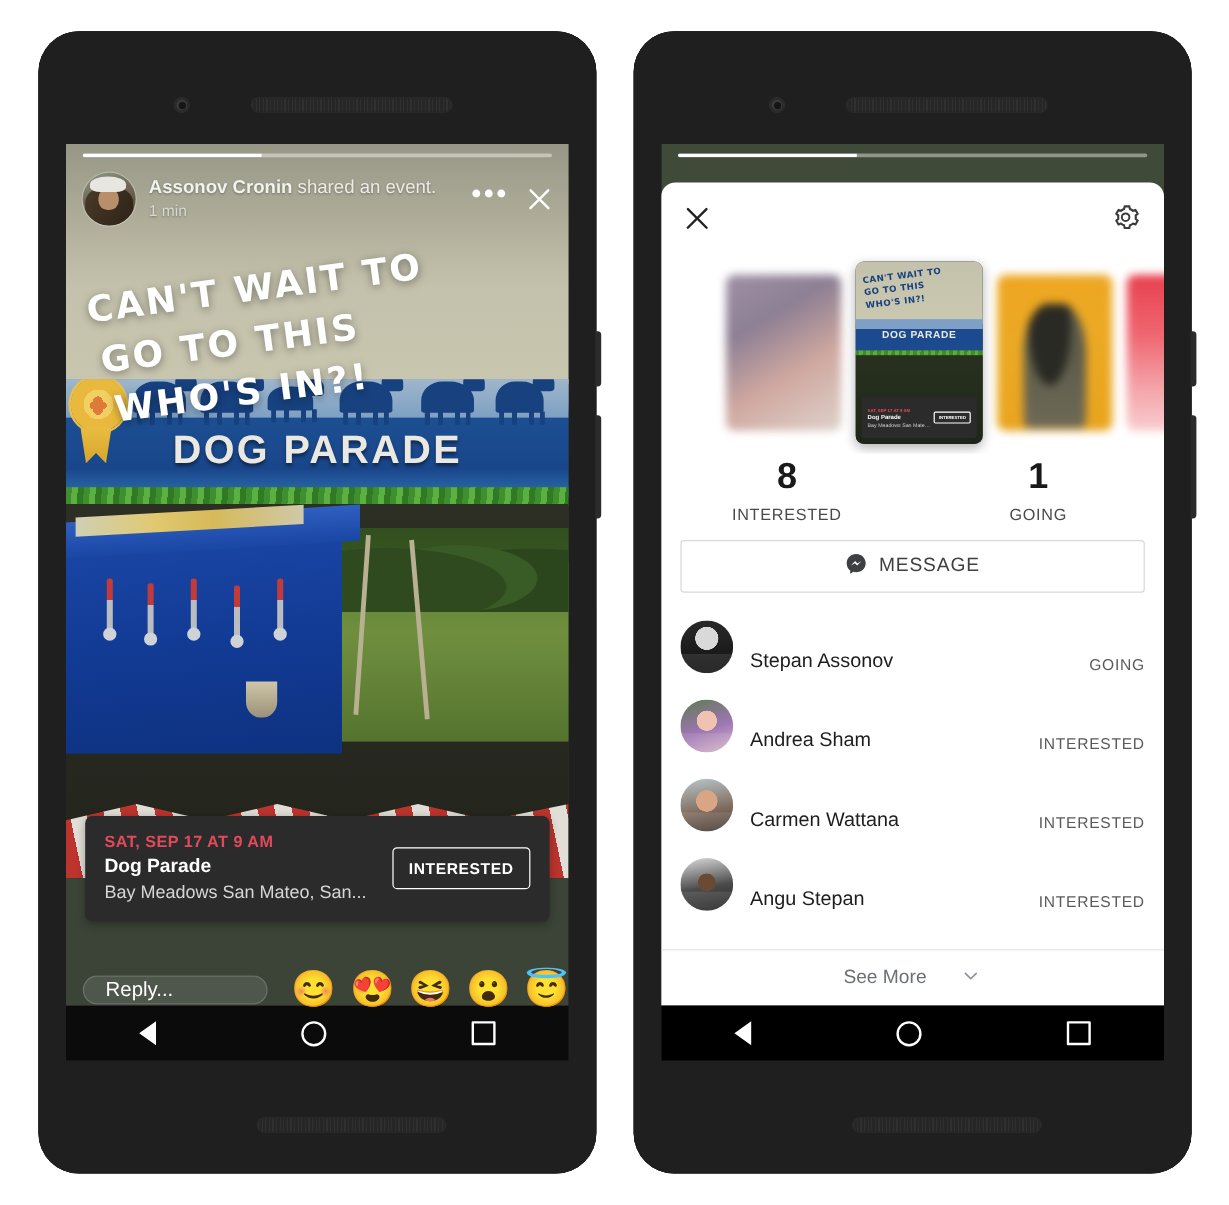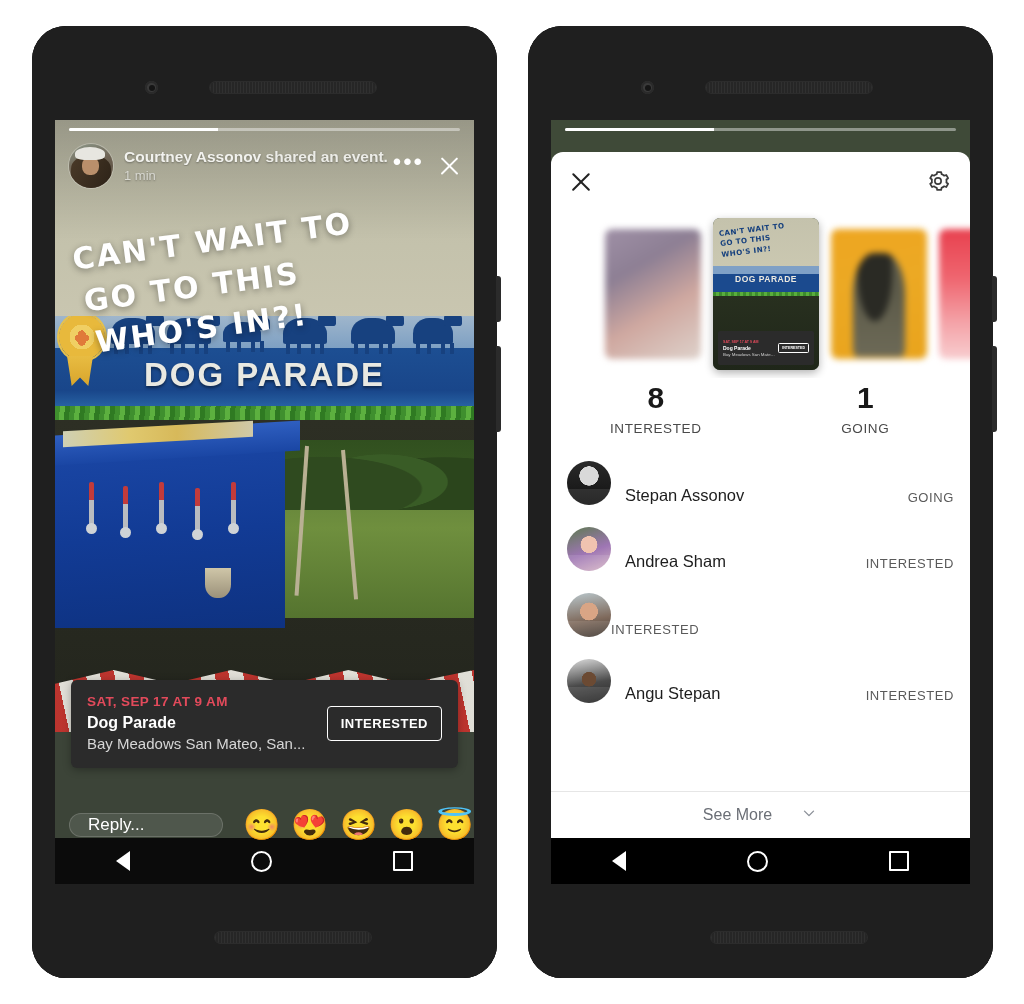--- a/index.html
+++ b/index.html
@@ -232,21 +232,21 @@
   .avatar .face{
     position:absolute;left:13px;top:13px;width:17px;height:18px;
     background:#b98f6b;border-radius:45%;
   }
   .hdr-texts{ margin-left:11px; line-height:1.15; flex:1 1 auto; min-width:0;}
   .hdr-name{
     color:#f2f2ee; font-size:15.5px; font-weight:bold;
     white-space:nowrap; overflow:hidden; text-overflow:ellipsis;
     text-shadow:0 1px 2px rgba(0,0,0,.35);
   }
-  .hdr-name .muted{ font-weight:bold; color:#ecece7; }
+  .hdr-name .muted{ font-weight:normal; color:#ecece7; }
   .hdr-time{ color:#d9d9d2; font-size:13px; margin-top:3px;
     text-shadow:0 1px 2px rgba(0,0,0,.35);}
   .hdr-dots{
     color:#fff; font-size:24px; letter-spacing:2px; margin:0 6px 8px 4px;
     line-height:10px; flex:0 0 auto; cursor:pointer;
   }
   .hdr-close{
     width:26px;height:26px;flex:0 0 auto;position:relative;margin-left:6px;cursor:pointer;
   }
   .hdr-close::before,.hdr-close::after{
@@ -523,21 +523,21 @@
           </div>
         </div>
 
         <div class="story-header">
           <div class="avatar">
             <div class="hair"></div>
             <div class="face"></div>
             <div class="hat"></div>
           </div>
           <div class="hdr-texts">
-            <div class="hdr-name"><span>Courtney Assonov</span><span class="muted"> shared an event.</span></div>
+            <div class="hdr-name"><span>Assonov Cronin</span><span class="muted"> shared an event.</span></div>
             <div class="hdr-time">1 min</div>
           </div>
           <div class="hdr-dots">•••</div>
           <div class="hdr-close"></div>
         </div>
 
         <div class="story-caption">
           <div>CAN'T WAIT TO</div>
           <div class="cap2">GO TO THIS</div>
           <div class="cap3">WHO'S IN?!</div>
@@ -641,34 +641,44 @@
           <div class="stat">
             <div class="stat-num">8</div>
             <div class="stat-lab">INTERESTED</div>
           </div>
           <div class="stat">
             <div class="stat-num">1</div>
             <div class="stat-lab">GOING</div>
           </div>
         </div>
 
+        <div class="msg-btn">
+          <span>
+            <svg viewBox="0 0 24 24" width="19" height="19" aria-hidden="true">
+              <path d="M12 2C6.3 2 2 6.2 2 11.8c0 3.2 1.4 6 3.7 7.8v3.2l3.4-1.9c.9.25 1.9.4 2.9.4 5.7 0 10-4.2 10-9.5S17.7 2 12 2z" fill="#3d3f43"></path>
+              <path d="M6.4 14.3l4.5-4.8 2.4 2.5 4.2-2.5-4.5 4.8-2.4-2.5-4.2 2.5z" fill="#ffffff"></path>
+            </svg>
+          </span>
+          <span class="msg-lab">MESSAGE</span>
+        </div>
 
         <div class="people">
           <div class="person">
             <div class="p-av a1"></div>
             <div class="p-name">Stepan Assonov</div>
             <div class="p-status">GOING</div>
           </div>
           <div class="person">
             <div class="p-av a2"></div>
             <div class="p-name">Andrea Sham</div>
             <div class="p-status">INTERESTED</div>
           </div>
           <div class="person">
             <div class="p-av a3"></div>
+            <div class="p-name">Carmen Wattana</div>
             <div class="p-status">INTERESTED</div>
           </div>
           <div class="person">
             <div class="p-av a4"></div>
             <div class="p-name">Angu Stepan</div>
             <div class="p-status">INTERESTED</div>
           </div>
         </div>
 
         <div class="see-more">

